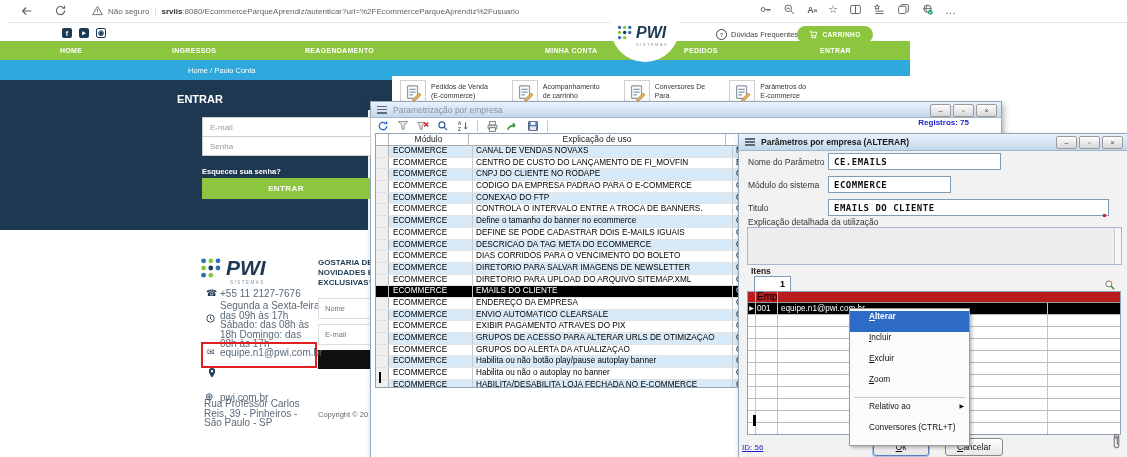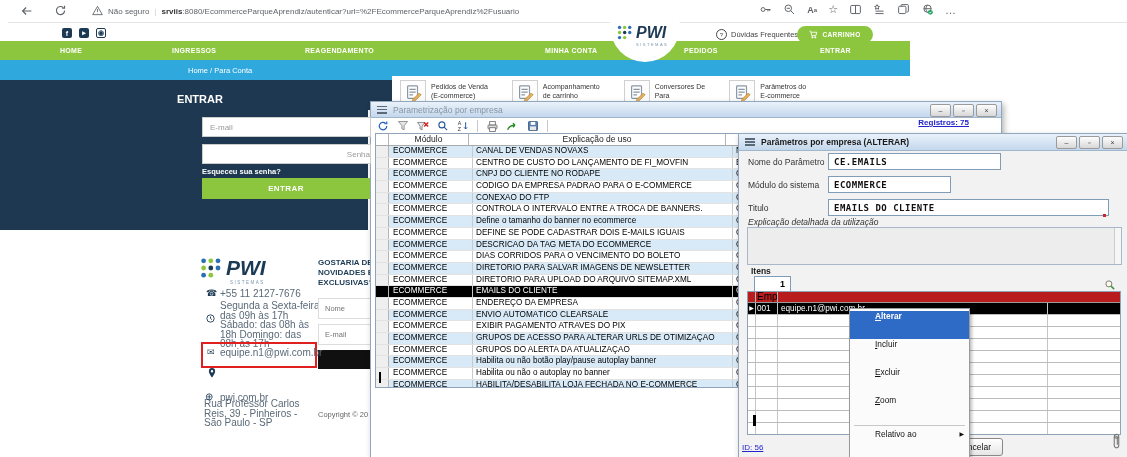--- a/index.html
+++ b/index.html
@@ -66,21 +66,21 @@
   .tbar .ttl{font-size:8.5px;}
   .wbtns{position:absolute;right:4px;top:2px;display:flex;gap:2px;}
   .wbtn{width:19px;height:11px;background:linear-gradient(#fefefe,#d7d7d7);border:1px solid #9a9a9a;
        border-radius:2px;font-size:7px;color:#444;display:flex;align-items:center;justify-content:center;line-height:1;}
   
   #win1{left:370px;top:101px;width:630px;height:355px;background:#fff;}
   #win1 .ttl{color:#8795a3;}
   #w1-toolbar{position:absolute;left:4px;top:17px;display:flex;gap:5px;align-items:center;height:14px;}
   .tool{width:15px;height:14px;display:flex;align-items:center;justify-content:center;}
   .tsep{width:1px;height:12px;background:#c9c9c9;margin:0 2px;}
-  #registros{position:absolute;right:32px;top:16px;font-size:8px;color:#2323cc;text-decoration:underline;font-weight:bold;}
+  #registros{position:absolute;right:32px;top:16px;font-size:8px;color:#2323cc;font-weight:bold;}
   #w1-table{position:absolute;left:4px;top:31px;width:622px;height:253px;border:1px solid #8fa3b8;
        background:#fff;overflow:hidden;}
   .w1h{display:flex;height:11px;line-height:11px;font-size:8.5px;color:#222;background:#fff;border-bottom:1px solid #aaa;}
   .w1h div{text-align:center;border-right:1px solid #b5b5b5;overflow:hidden;}
   .w1row{display:flex;height:10.7px;line-height:10.7px;font-size:8.2px;color:#000;border-bottom:1px solid #e2e2e2;}
   .w1row:nth-child(even){background:#d8eaf8;}
   .w1row.selected{background:#000;color:#fff;}
   .w1row.selected .c-sel{background:#000;}
   .c-sel{width:12px;background:#efefef;border-right:1px solid #b5b5b5;}
   .c-mod{width:79px;border-right:1px solid #c9c9c9;padding-left:4px;overflow:hidden;white-space:nowrap;}
@@ -108,21 +108,21 @@
   .irow{display:flex;height:11px;line-height:11px;font-size:8.2px;border-bottom:1px solid #bbb;}
   .irow div{border-right:1px solid #c5c5c5;}
   .irow.selected{background:#000;color:#fff;}
   .i-sel{width:7px;font-size:6px;display:flex;align-items:center;justify-content:center;}
   .i-emp{width:20px;padding-left:1px;}
   .i-val{width:266px;padding-left:3px;overflow:hidden;white-space:nowrap;}
   .i-rest{flex:1;border-right:none!important;}
   
   #ctx-menu{position:absolute;left:110px;top:174px;width:119px;background:#fbfbfb;border:1px solid #9a9a9a;
        box-shadow:2px 2px 3px rgba(0,0,0,.25);padding:2px 0;z-index:9;}
-  .menu-item{position:relative;height:28px;line-height:11.5px;font-size:8.3px;color:#111;padding-left:25px;}
+  .menu-item{position:relative;height:21px;line-height:11.5px;font-size:8.3px;color:#111;padding-left:19px;}
   .menu-item .mch{text-decoration:underline;}
   .menu-item.highlight{background:#2e6bc6;color:#fff;font-weight:bold;}
   .menu-item.sep{height:4px;padding:0;}
   .menu-item.sep::after{content:"";display:block;height:1px;background:#c8c8c8;margin:2px 4px 0 4px;}
   .menu-item .arrow{position:absolute;right:5px;font-size:6px;}
   
   .dlg-btn{position:absolute;top:304px;height:16px;background:linear-gradient(#fff,#e6e6e6);
        border:1px solid #888;border-radius:3px;font-size:8.5px;color:#111;
        display:flex;align-items:center;justify-content:center;}
   #ok-btn{left:134px;width:54px;border:1px solid #5a7fb5;box-shadow:0 0 0 1px #aac4e2;}
@@ -225,21 +225,21 @@
   <div class="abs" id="green-bar">
     <span class="nav-item" style="left: 60px;"><span>HOME</span></span>
       <span class="nav-item" style="left: 172px;"><span>INGRESSOS</span></span>
       <span class="nav-item" style="left: 305px;"><span>REAGENDAMENTO</span></span>
       <span class="nav-item" style="left: 545px;"><span>MINHA CONTA</span></span>
       <span class="nav-item" style="left: 684px;"><span>PEDIDOS</span></span>
       <span class="nav-item" style="left: 820px;"><span>ENTRAR</span></span>
   </div>
 
   <div class="abs" id="blue-bar"></div>
-  <div class="abs" id="breadcrumb">Home / Para Conta</div>
+  <div class="abs" id="breadcrumb">Home / Paulo Conta</div>
 
   <div class="abs" id="logo-circle">
     <div class="abs logo-row" style="left:7px;top:34px;">
       <svg width="17" height="17" viewBox="0 0 20 20">
         <circle cx="3" cy="4" r="2" fill="#2b6fb5"></circle>
           <circle cx="9" cy="4" r="2" fill="#8cc63e"></circle>
         <circle cx="15" cy="4" r="2" fill="#2b6fb5"></circle>
           <circle cx="3" cy="10" r="2" fill="#8cc63e"></circle>
         <circle cx="9" cy="10" r="2" fill="#1c3a54"></circle>
           <circle cx="15" cy="10" r="2" fill="#2b6fb5"></circle>
@@ -248,21 +248,21 @@
       </svg>
       <span class="logo-pwi" style="font-size:16px;">PWI</span>
     </div>
     <div class="abs logo-sub" style="left:26px;top:52px;font-size:4px;">SISTEMAS</div>
   </div>
 
   <div class="abs" id="navy-panel"></div>
   <div class="abs" id="navy-patch"></div>
   <div class="abs" id="login-title">ENTRAR</div>
   <input class="login-input" style="top: 117px;" placeholder="E-mail">
-  <input class="login-input" style="top: 144px; text-align: right;" placeholder="Senha">
+  <input class="login-input" style="top: 136px;" placeholder="Senha">
   <div class="abs" id="forgot">Esqueceu sua senha?</div>
   <div class="abs" id="login-btn">ENTRAR</div>
 
   <div class="abs logo-row" style="left:200px;top:256px;">
     <svg width="24" height="24" viewBox="0 0 20 20">
       <circle cx="3" cy="4" r="2" fill="#2b6fb5"></circle>
         <circle cx="9" cy="4" r="2" fill="#8cc63e"></circle>
       <circle cx="15" cy="4" r="2" fill="#2b6fb5"></circle>
         <circle cx="3" cy="10" r="2" fill="#8cc63e"></circle>
       <circle cx="9" cy="10" r="2" fill="#1c3a54"></circle>
@@ -590,21 +590,21 @@
     <div class="f-label" style="top:23px;">Nome do Parâmetro</div>
     <div class="f-input" style="top:19px;width:166px;">CE.EMAILS</div>
 
     <div class="f-label" style="top:46px;">Módulo do sistema</div>
     <div class="f-input" style="top:42px;width:116px;">ECOMMERCE</div>
 
     <div class="f-label" style="top:69px;">Titulo</div>
     <div class="f-input" style="top:65px;width:274px;">EMAILS DO CLIENTE</div>
     <div class="abs" style="left:364px;top:80px;width:3px;height:3px;background:#d42222;"></div>
 
-    <div class="f-label" style="top:83px;font-style:italic;">Explicação detalhada da utilização</div>
+    <div class="f-label" style="top:83px;">Explicação detalhada da utilização</div>
     <div id="w2-textarea">
         <span class="sb"></span>
       </div>
 
     <div class="f-label" style="left:12px;top:132px;font-weight:bold;color:#222;">Itens</div>
     <div id="itens-box">1</div>
     <span class="abs" style="left:365px;top:143px;">
       <svg width="12" height="12" viewBox="0 0 16 16" fill="none">
           <circle cx="6.5" cy="6.5" r="4" stroke="#777" stroke-width="1.3" fill="#fffbe6"></circle>
           <path d="M9.5 9.5l4 4" stroke="#3a9a3a" stroke-width="2"></path>

